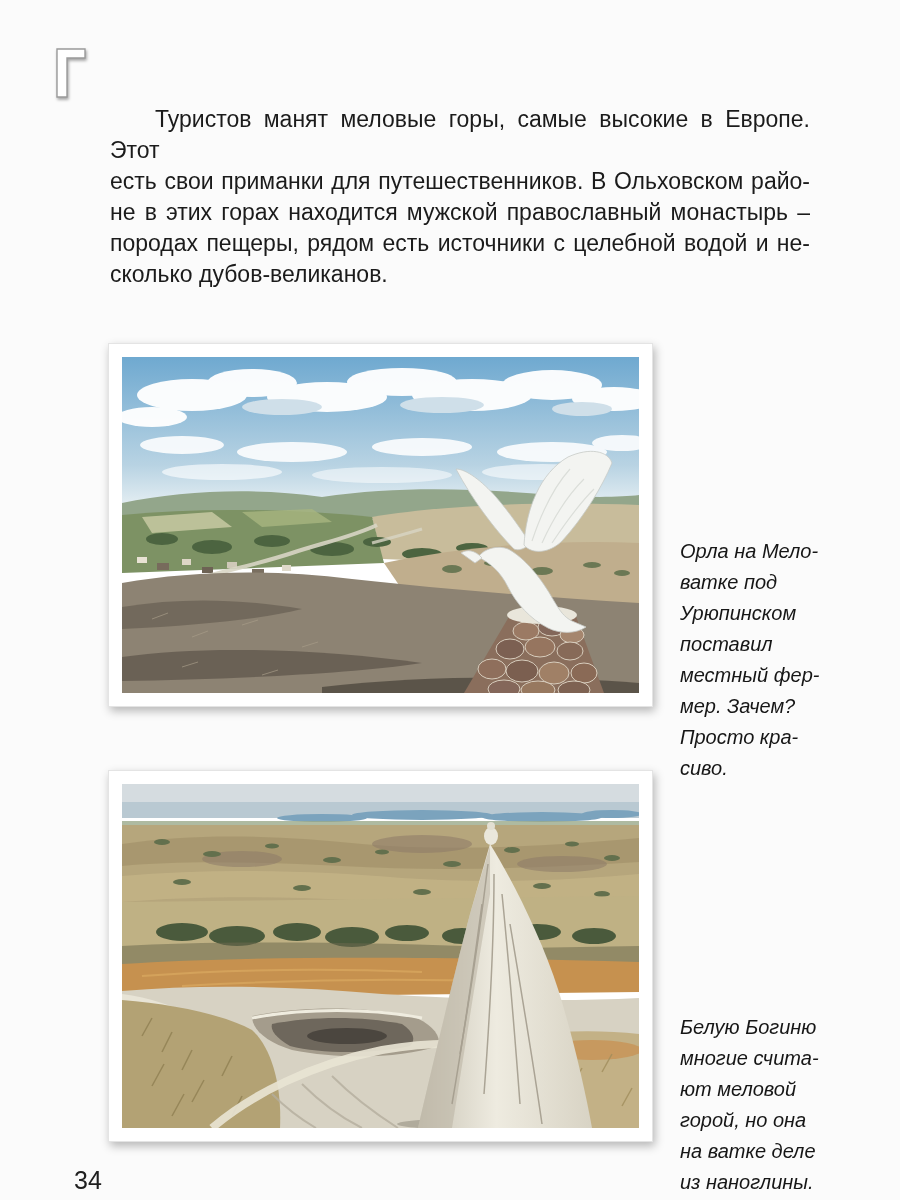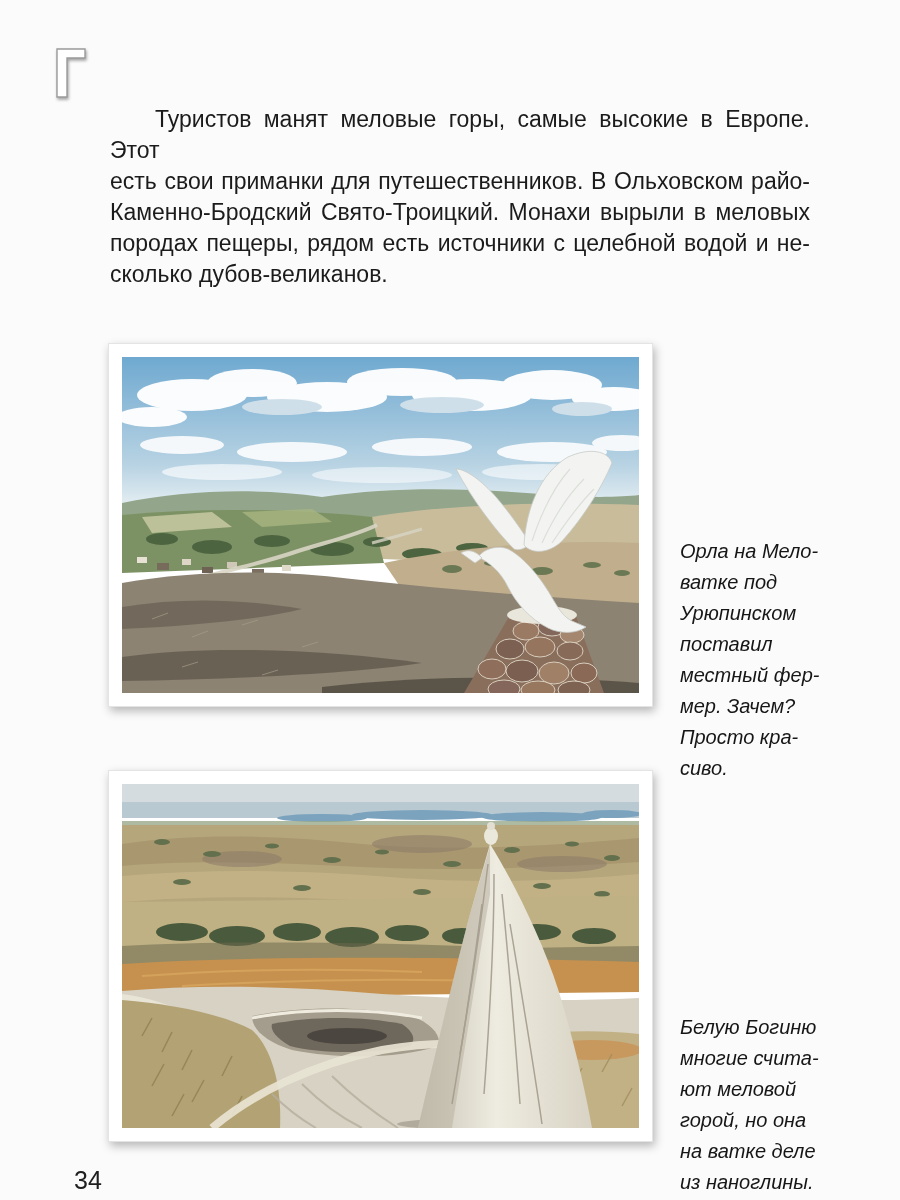--- a/index.html
+++ b/index.html
@@ -55,21 +55,21 @@
 
 <div class="corner-mark">
   <svg viewBox="0 0 34 52" width="34" height="52">
     <path d="M3,2 L31,2 L31,11 L13,11 L13,50 L3,50 Z" fill="#ffffff" stroke="#9b9b9b" stroke-width="1.4"></path>
   </svg>
 </div>
 
 <div class="article">
   <div class="pline first">Туристов манят меловые горы, самые высокие в Европе. Этот</div>
   <div class="pline">есть свои приманки для путешественников. В Ольховском райо-</div>
-  <div class="pline">Каменно-Бродский Свято-Троицкий. Монахи вырыли в меловых</div>
+  <div class="pline">не в этих горах находится мужской православный монастырь –</div>
   <div class="pline">породах пещеры, рядом есть источники с целебной водой и не-</div>
   <div class="pline last">сколько дубов-великанов.</div>
 </div>
 
 <div class="photo-card" id="card1">
   <svg viewBox="0 0 517 336" preserveAspectRatio="none">
     <defs>
       <linearGradient id="sky1" x1="0" y1="0" x2="0" y2="1">
         <stop offset="0" stop-color="#6fa9d0"></stop>
         <stop offset="0.72" stop-color="#b8d3e3"></stop>

